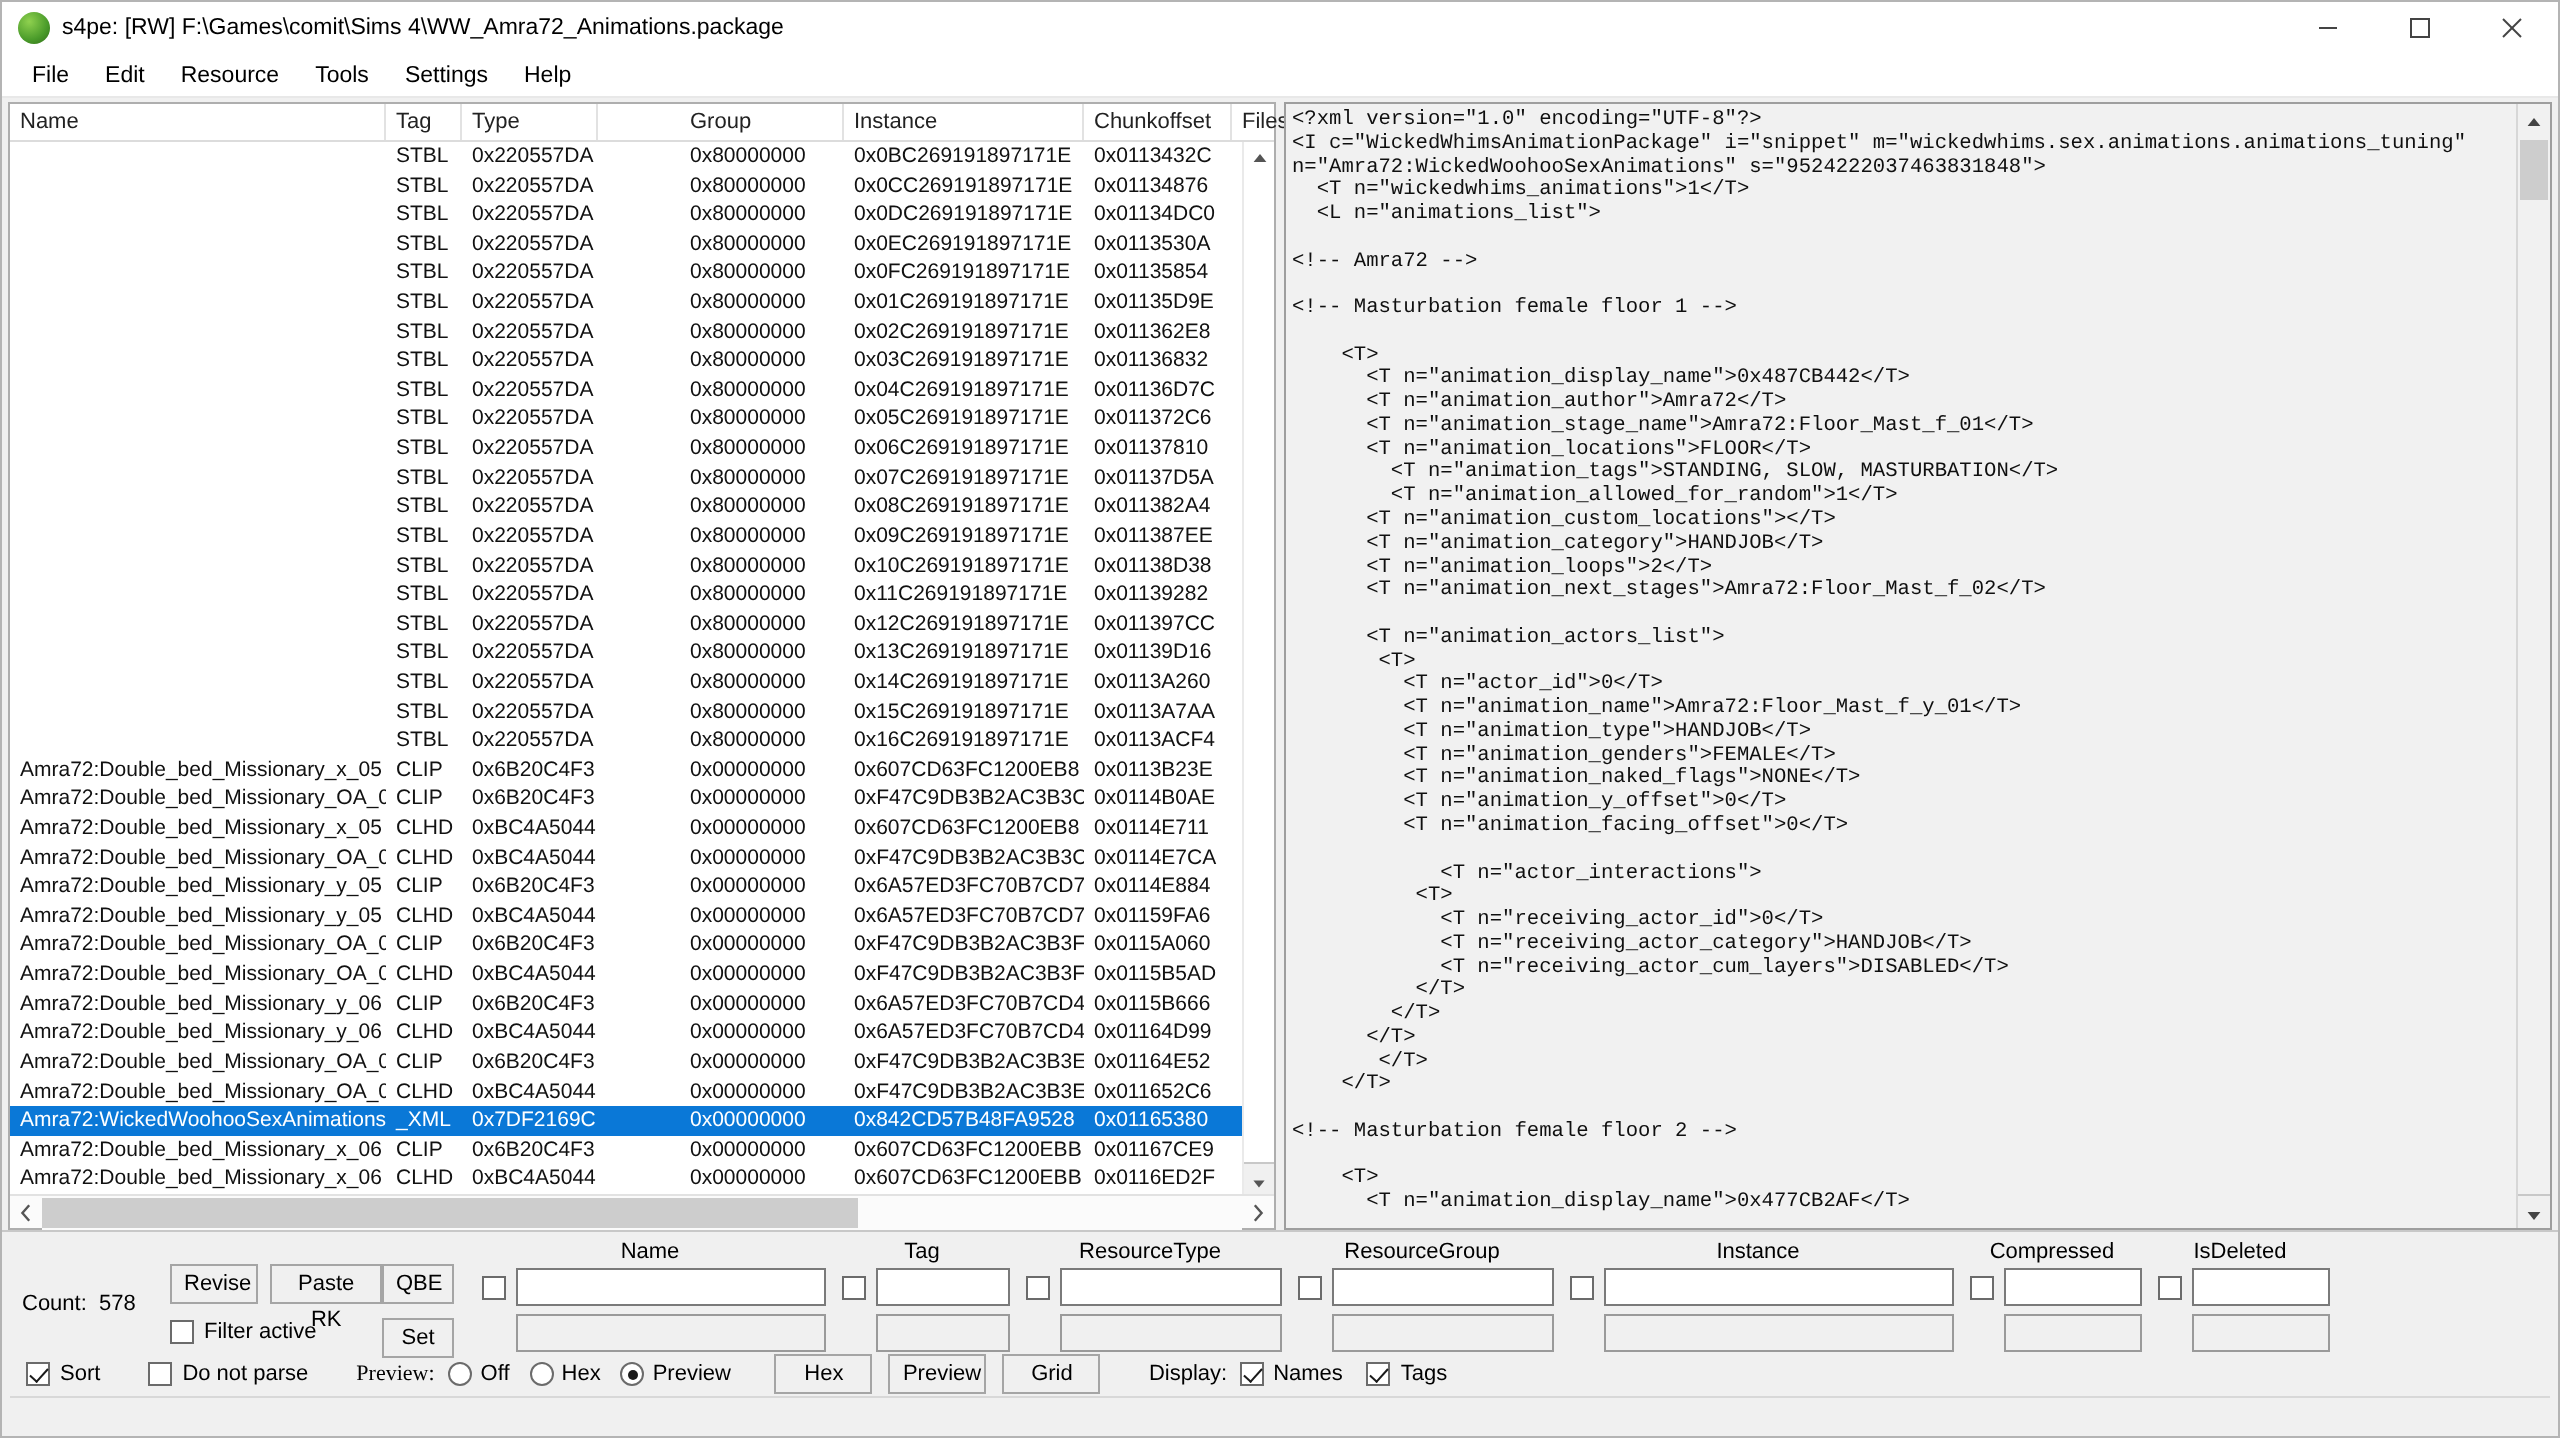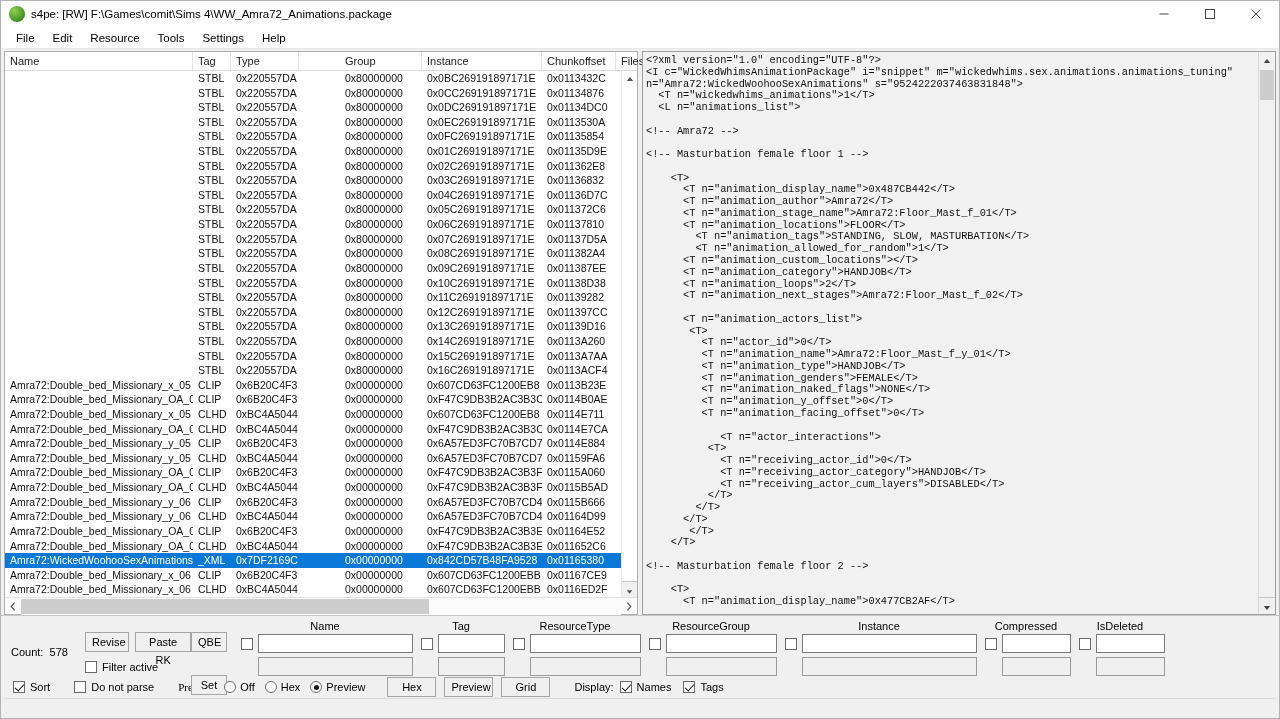--- a/index.html
+++ b/index.html
@@ -300,21 +300,21 @@
     width: 4px; height: 8px;
     border: solid #1a1a1a;
     border-width: 0 1.6px 1.6px 0;
     transform: rotate(42deg);
   }
   .qbe-col {
     width: 46px;
     flex: 0 0 auto;
     padding-top: 12px;
   }
-  .qbe-col .wbtn { display: block; margin-bottom: 23px; width: 36px; min-width: 36px; }
+  .qbe-col .wbtn { display: block; margin-bottom: 7px; width: 36px; min-width: 36px; }
 
   .fields {
     flex: 1 1 auto;
     display: flex;
     min-width: 0;
     padding-top: 0;
   }
   .fieldgroup {
     display: flex;
     flex-direction: column;

